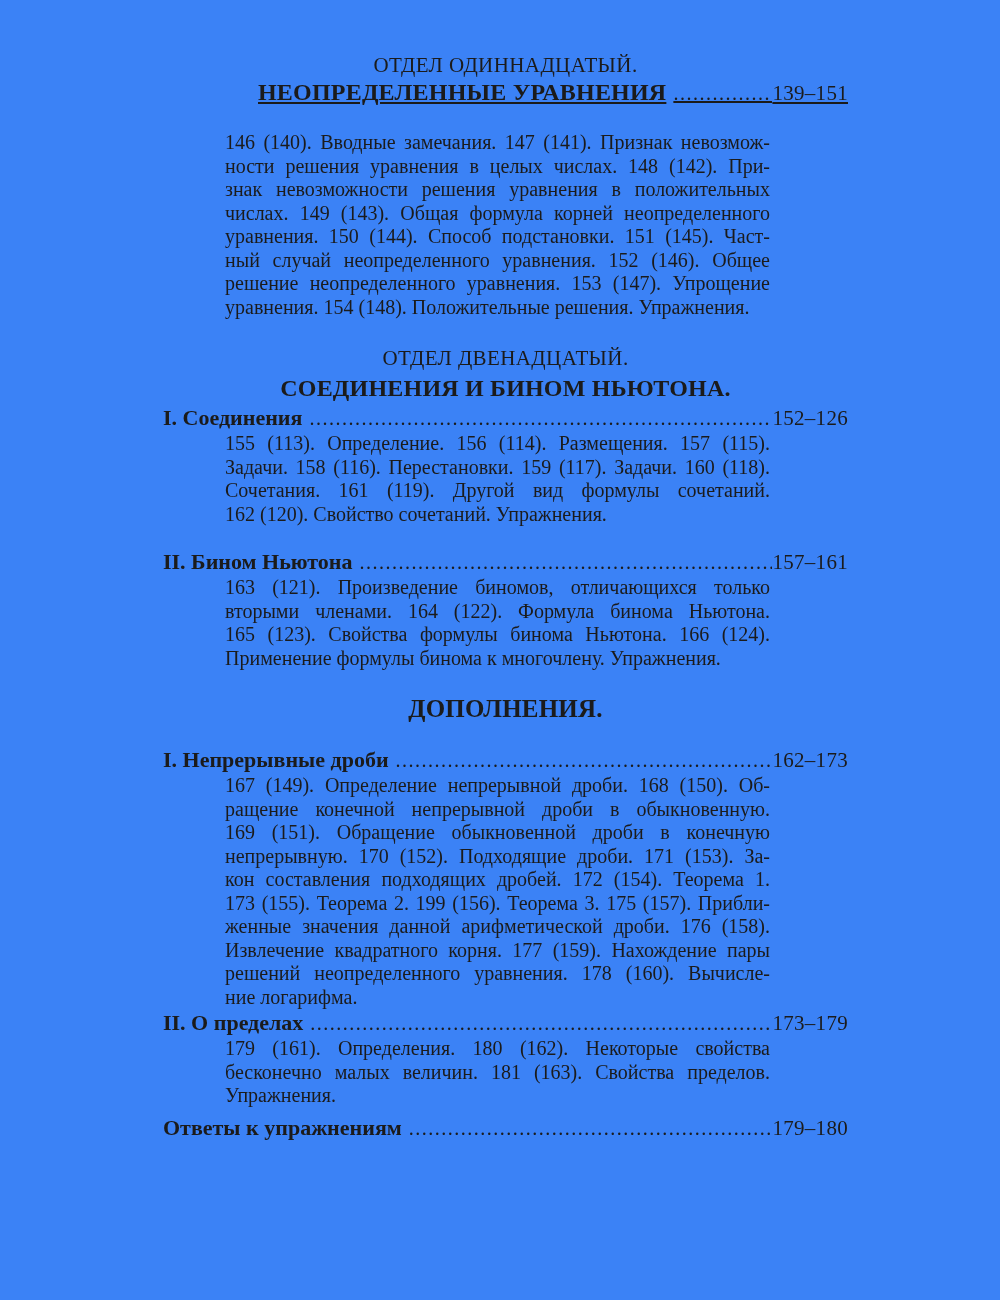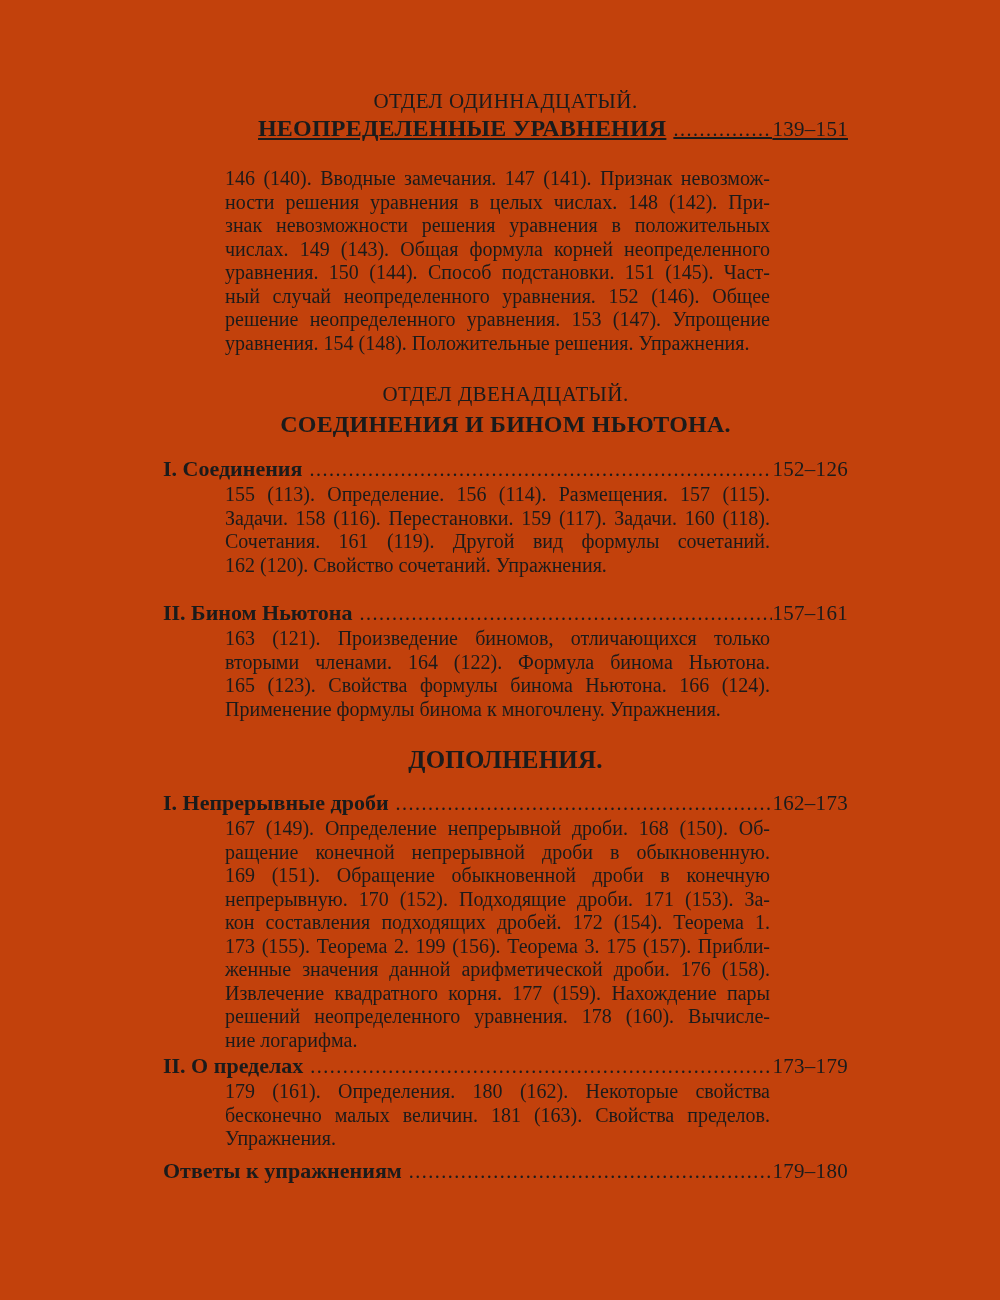--- a/index.html
+++ b/index.html
@@ -5,22 +5,22 @@
   html,body { margin:0; padding:0; }
   body {
     font-family: "Liberation Serif", "DejaVu Serif", serif;
     color:#1b1b1b;
     background:#ffffff;
   }
   .page {
     position:relative;
     width:1000px; height:1300px;
     box-sizing:border-box;
-    padding:88px 152px 40px 163px;
-    background:#c2410c;
+    padding:52px 152px 40px 163px;
+    background:#3b82f6;
     overflow:hidden;
   }
   .kicker {
     text-align:center;
     font-size:21px; line-height:27px;
     letter-spacing:0.4px;
   }
   .center-title {
     text-align:center;
     font-weight:bold;
@@ -60,24 +60,24 @@
     margin-left:62px;
     width:545px;
     font-size:20px;
     line-height:23.5px;
   }
   .line { text-align:justify; text-align-last:justify; }
   .line.last { text-align-last:left; }
 
   .sec11 .para { margin-top:24px; }
   .sec12 { margin-top:26px; }
-  .sec12 .entry.e1 { margin-top:15px; }
+  .sec12 .entry.e1 { }
   .sec12 .entry.e2 { margin-top:22px; }
   .additions { margin-top:22px; }
-  .additions .entry.e1 { margin-top:12px;justify-content:flex-end; }
+  .additions .entry.e1 { margin-top:20px;justify-content:flex-end; }
   .additions .entry.e2 { }
   .answers { margin-top:6px; }
 </style>
 </head>
 <body>
 
 <div class="page">
 
   <section class="sec11">
     <div class="kicker">ОТДЕЛ ОДИННАДЦАТЫЙ.</div>

